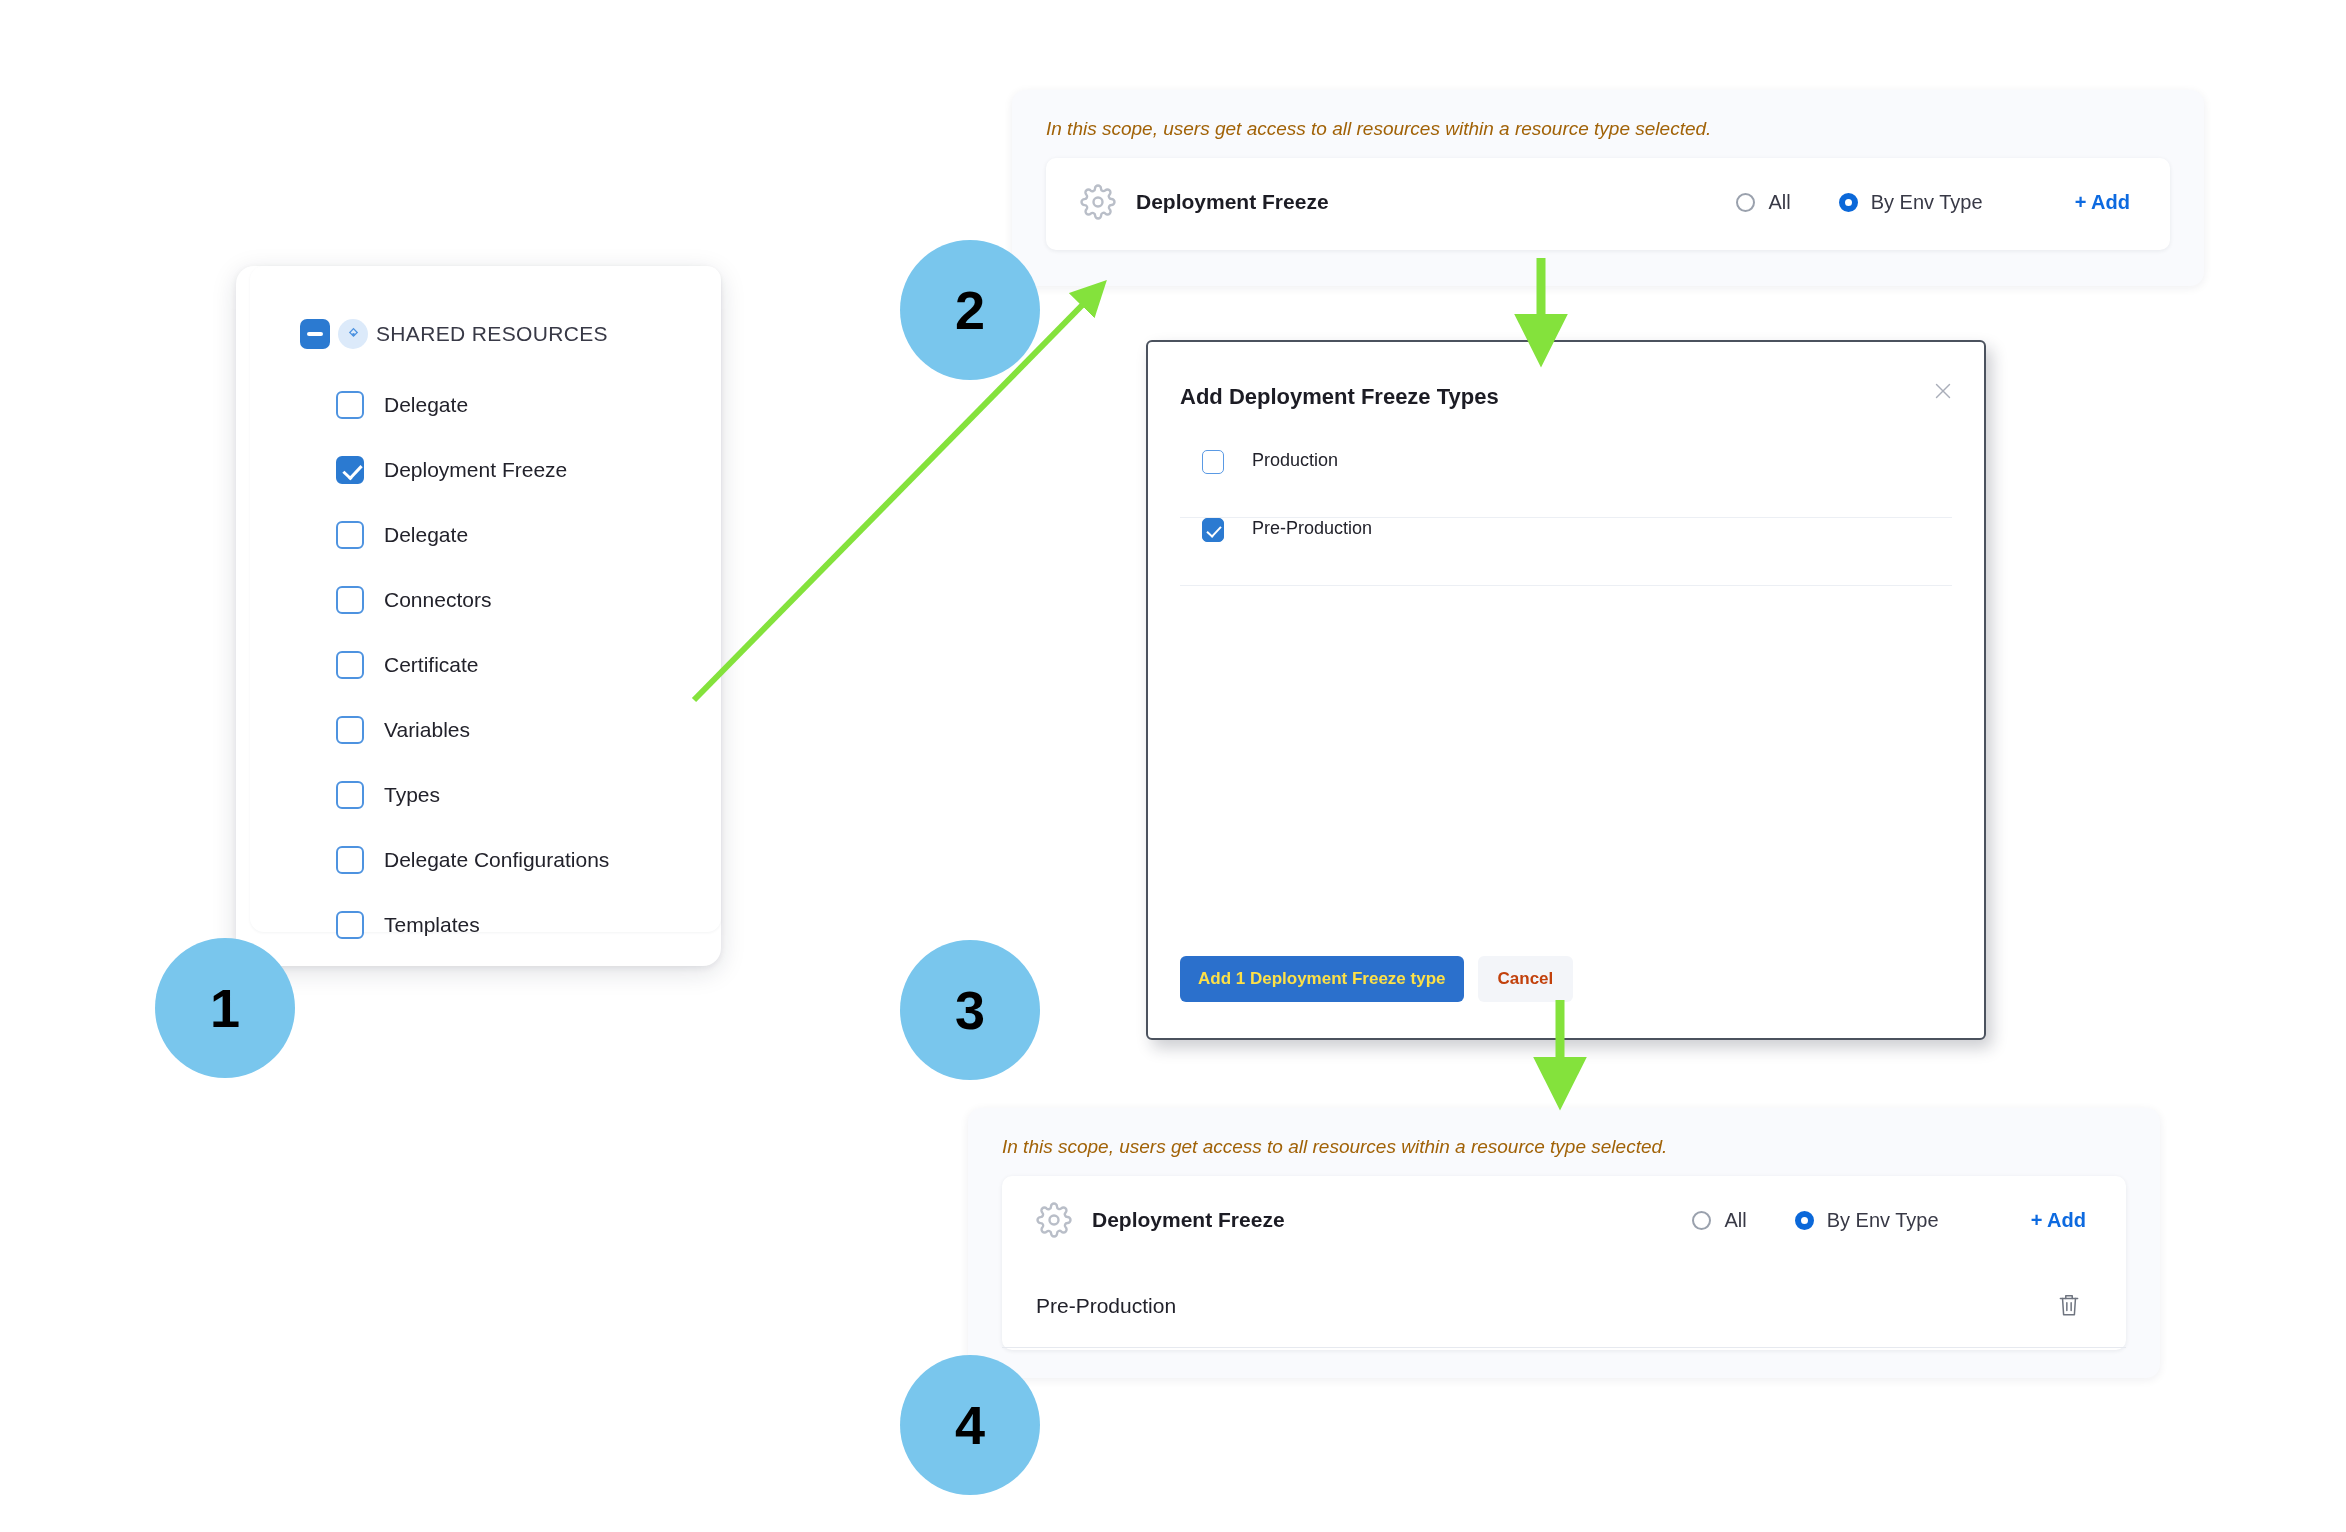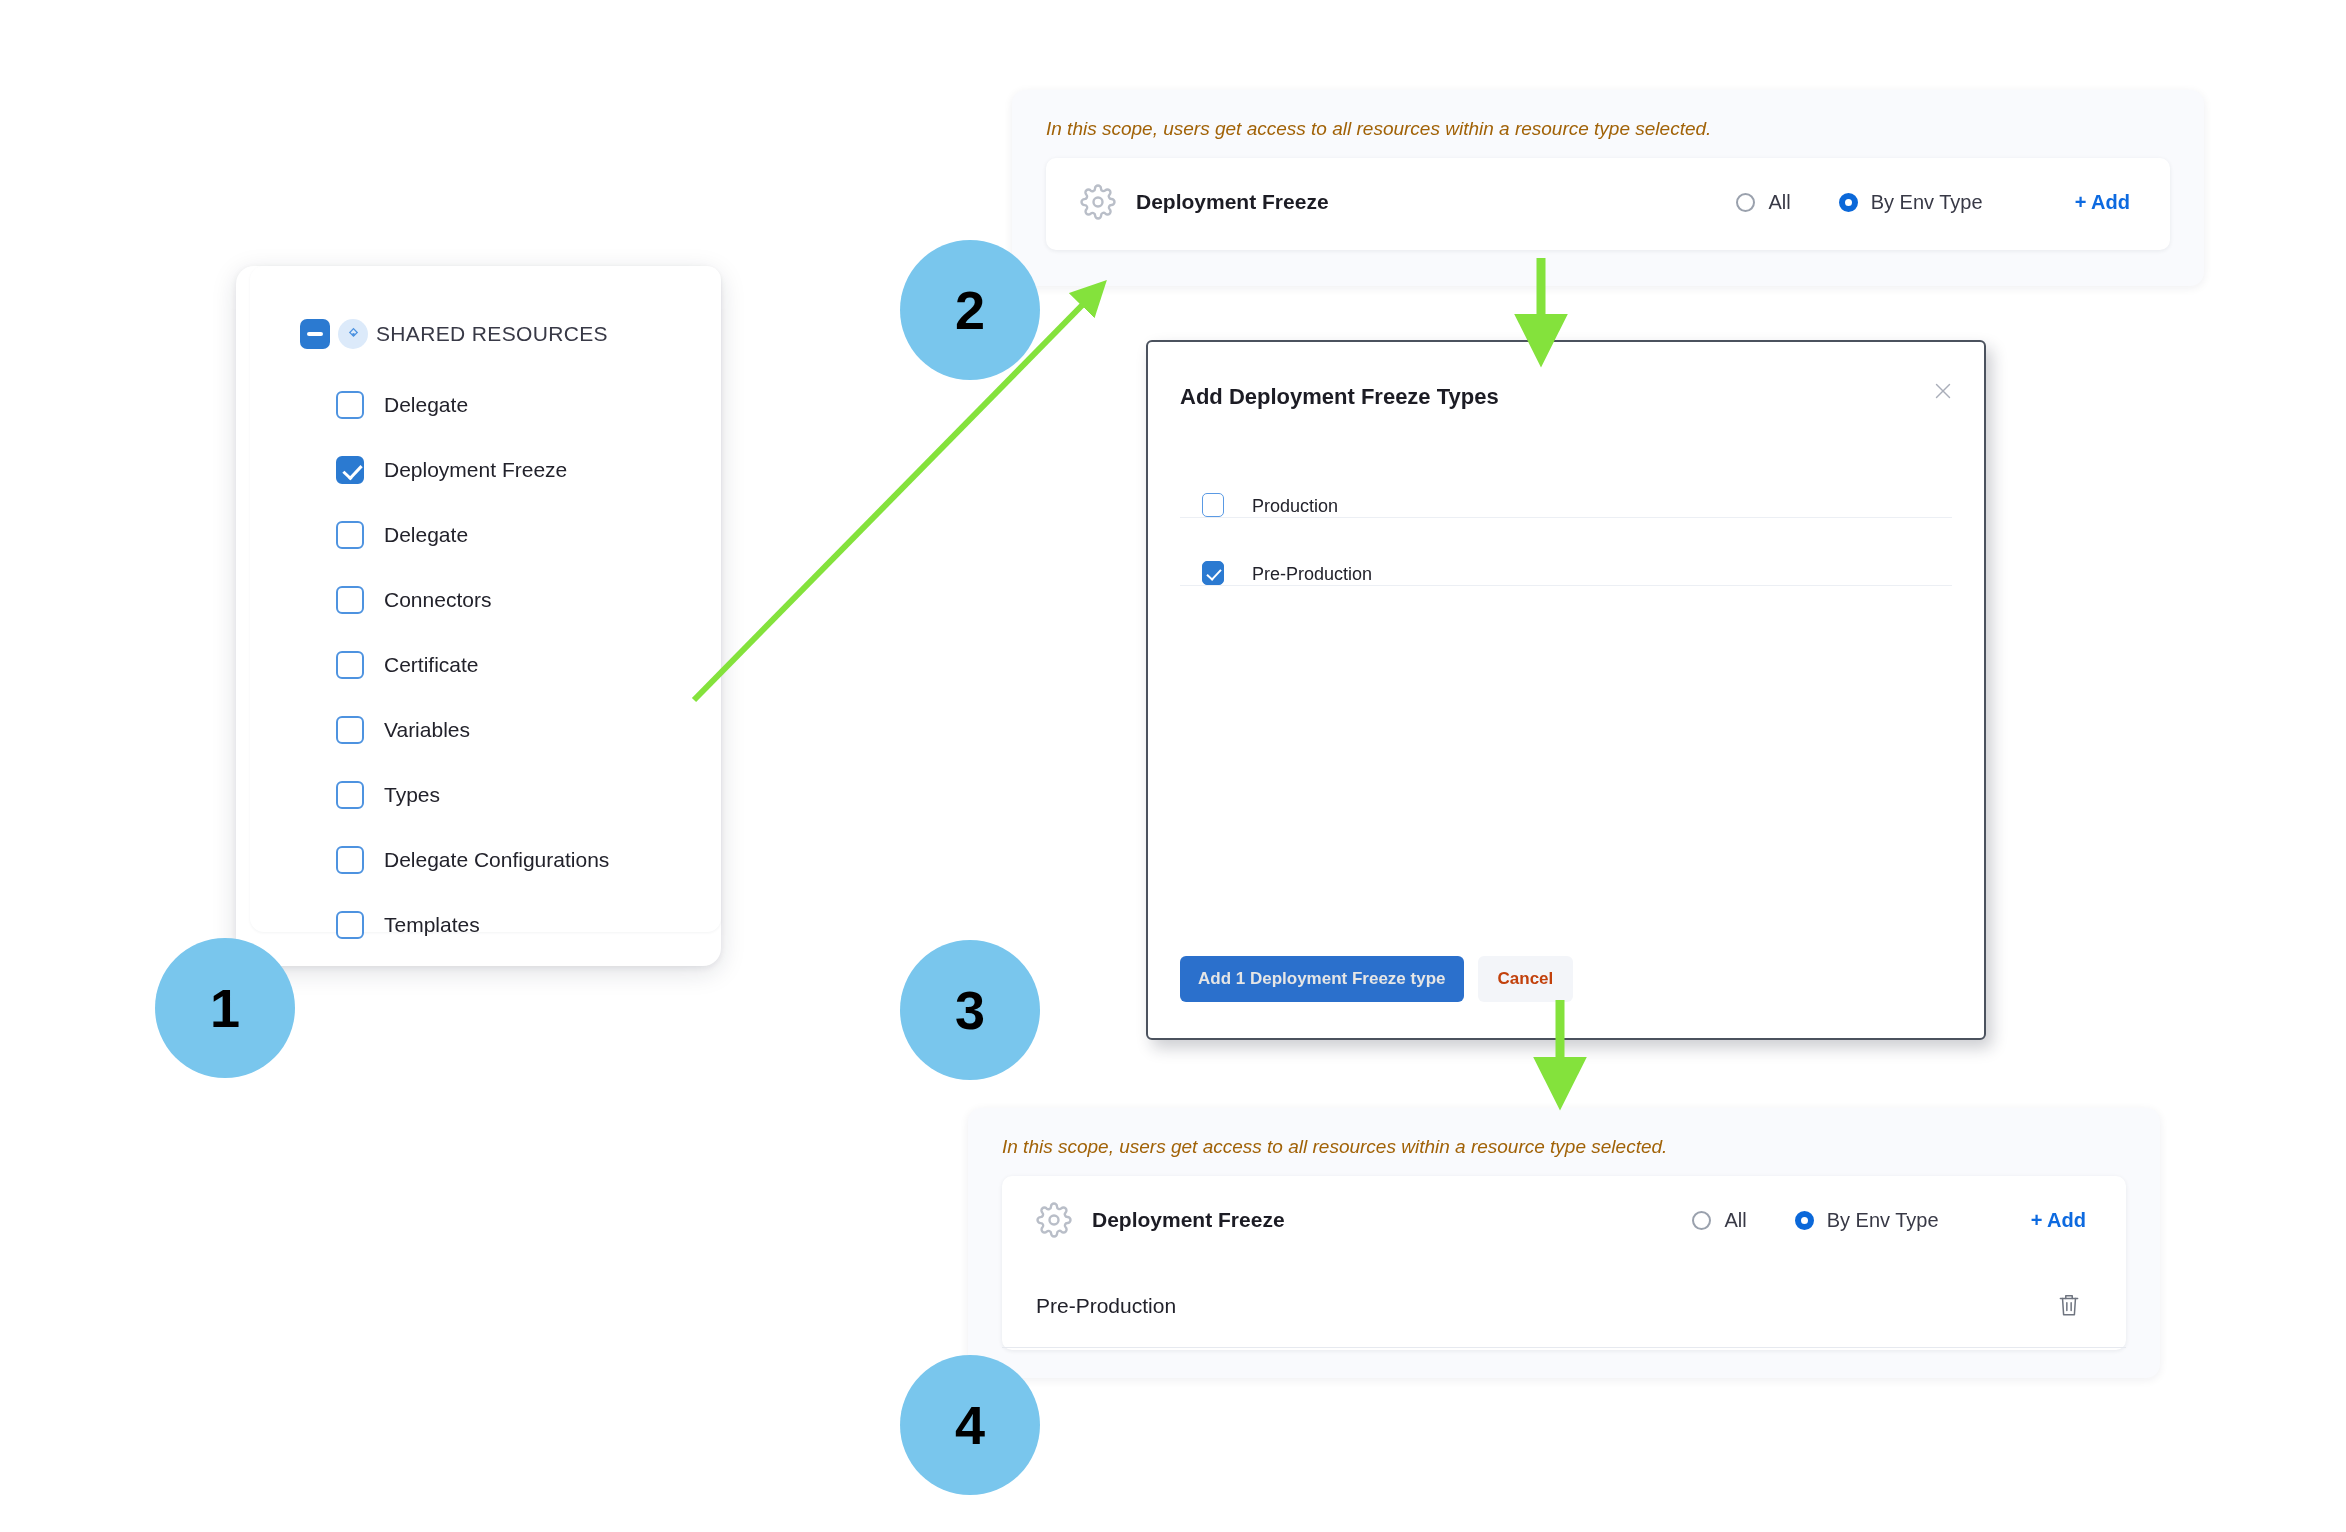--- a/index.html
+++ b/index.html
@@ -148,21 +148,21 @@
   #modal-title {
     position:absolute; left:32px; top:42px;
     font-size:22px; font-weight:700; color:#1c1c24;
   }
   #modal-close {
     position:absolute; right:28px; top:36px;
     width:26px; height:26px; color:#9aa1ad;
   }
   .modal-list { position:absolute; left:32px; right:32px; top:108px; }
   .modal-option {
-    display:flex; align-items:flex-end;
+    display:flex; align-items:flex-start;
     height:68px; padding-left:22px;
     background:#fff;
     border-bottom:1px solid #eceff4;
   }
   .mcb {
     width:22px; height:24px; border-radius:5px;
     border:1.8px solid #5a9ae4; background:#fff;
     flex:0 0 auto; margin-right:28px; position:relative;
   }
   .mcb.checked { background:#2b7ad1; border-color:#2b7ad1; }
@@ -171,21 +171,21 @@
     left:7px; top:3.5px; width:6px; height:12px;
     border:solid #fff; border-width:0 2.6px 2.6px 0;
     transform: rotate(43deg);
   }
   .modal-option-label { font-size:18px; color:#22222b; }
   .modal-footer {
     position:absolute; left:32px; bottom:36px;
     display:flex; align-items:center; gap:14px;
   }
   .btn-primary {
-    background:#2b70cc; color:#e5e5e5;
+    background:#2b70cc; color:#fde047;
     font-size:17px; font-weight:700;
     border:none; border-radius:6px;
     padding:13px 18px; cursor:pointer;
     font-family:"Liberation Sans", sans-serif;
   }
   .btn-secondary {
     background:#f3f5f9; color:#c2410c;
     font-size:17px; font-weight:700;
     border:none; border-radius:6px;
     padding:13px 20px; cursor:pointer;

